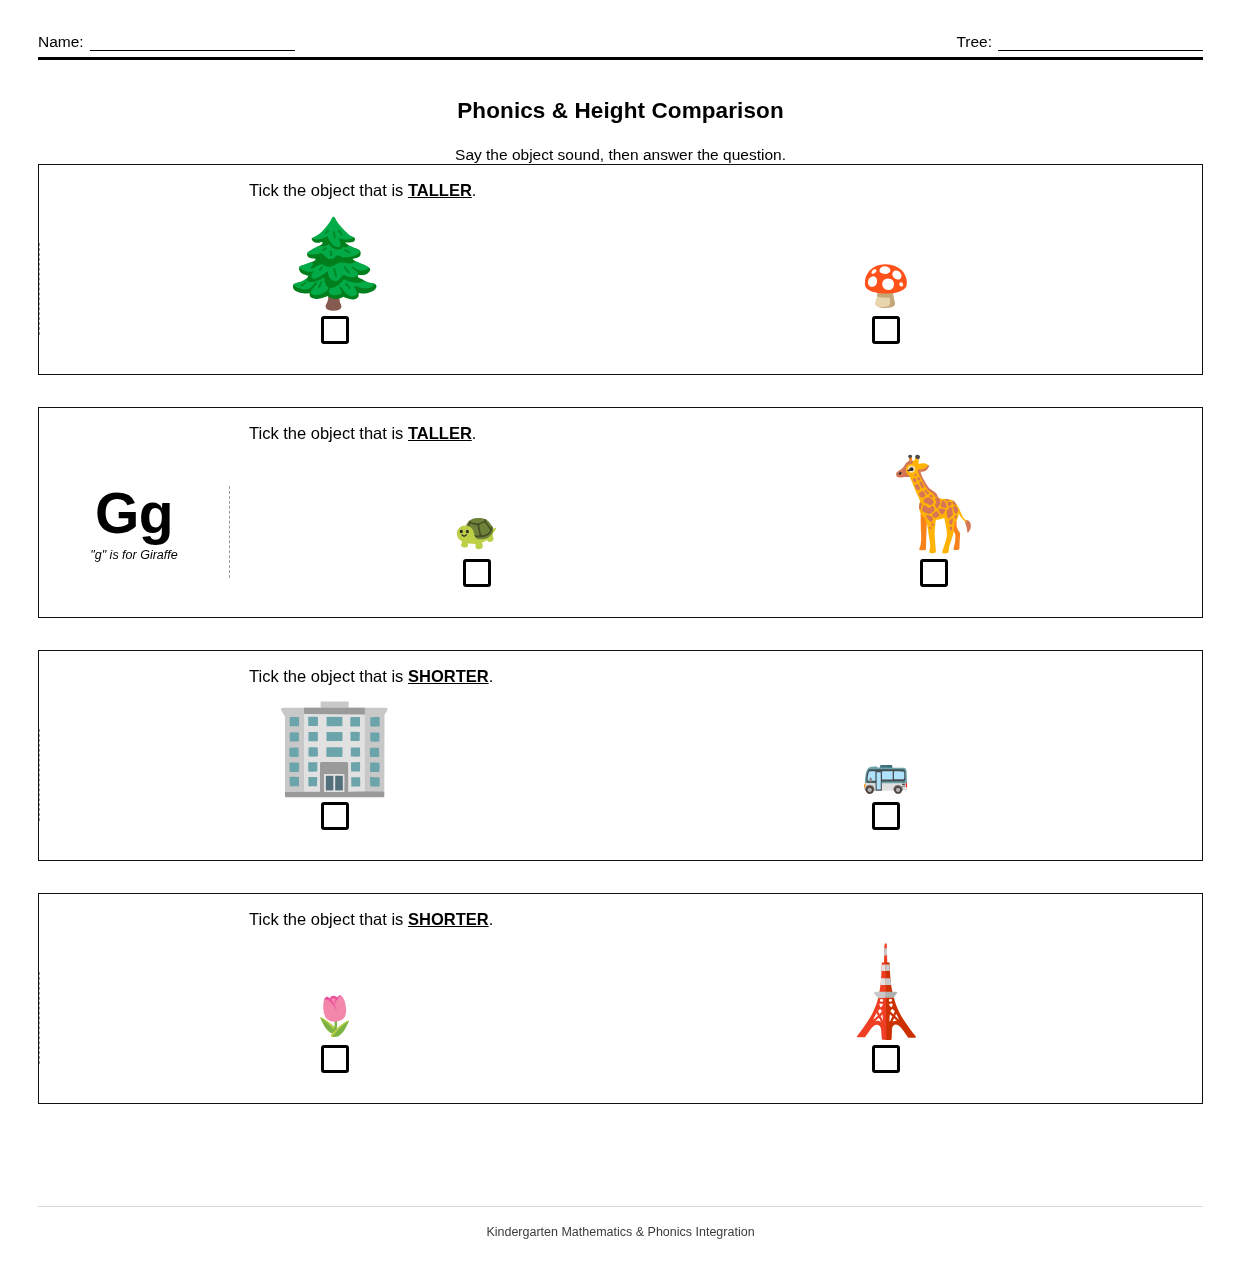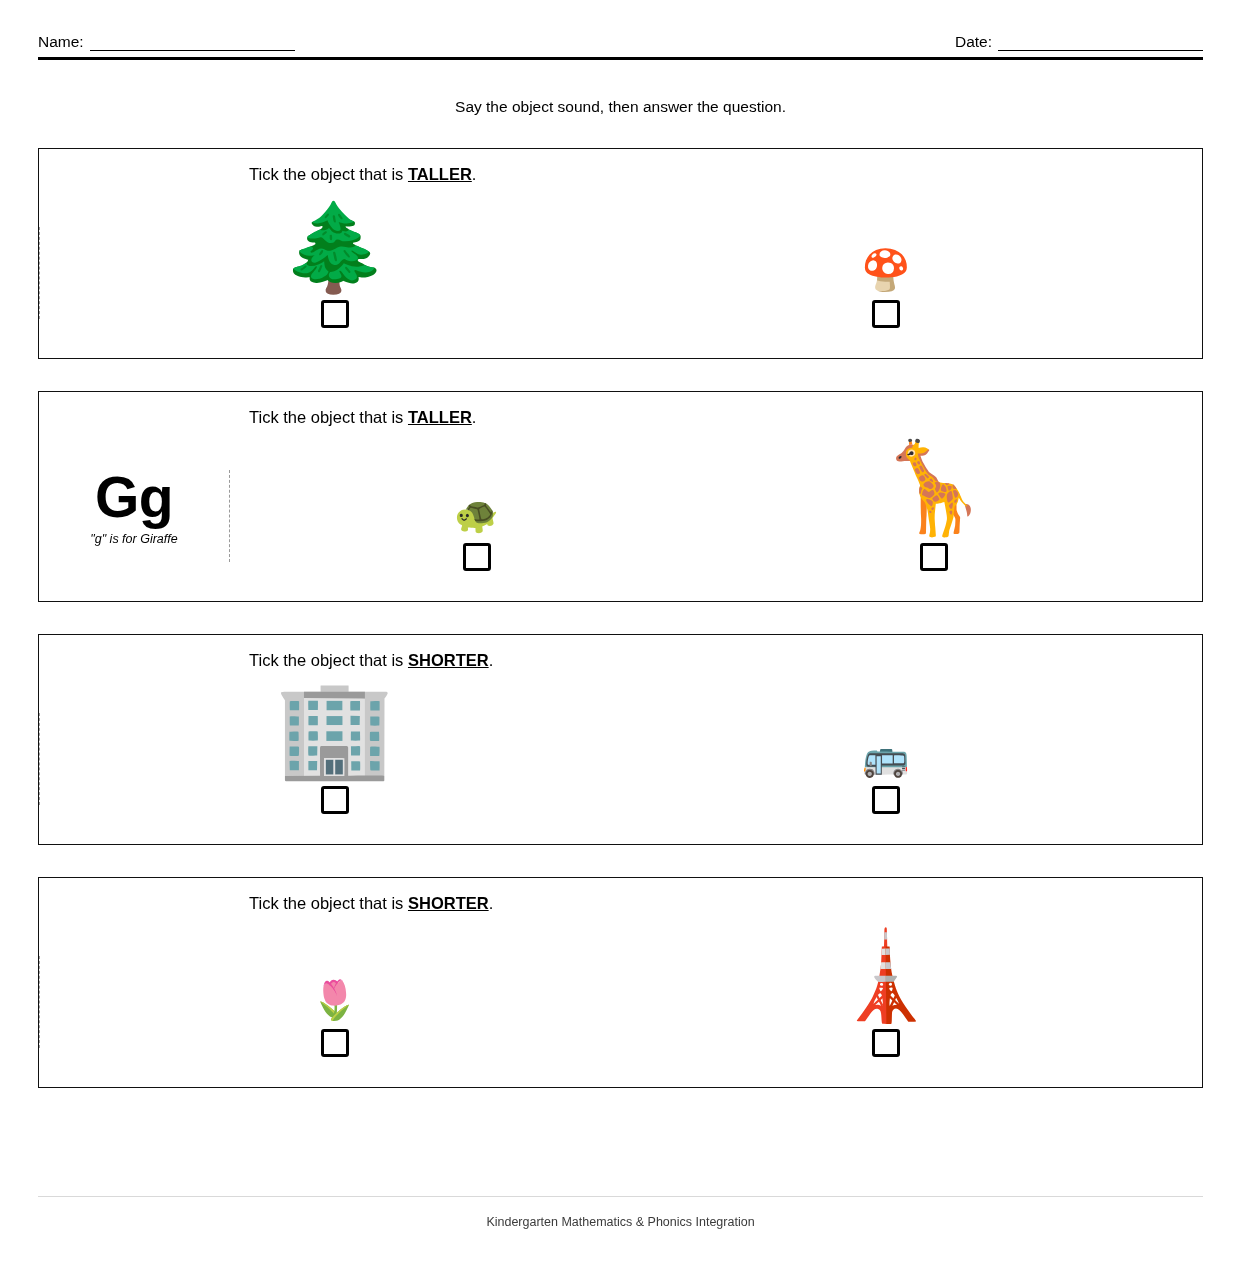--- a/index.html
+++ b/index.html
@@ -67,21 +67,20 @@
     margin: 0;
   }
   .worksheet-subtitle {
     font-size: 15.5px;
     font-weight: normal;
     margin: 22px 0 0 0;
   }
 
   
   .cards {
-    margin-top: 32px;
   }
   .card {
     border: 1.6px solid #111;
     box-sizing: border-box;
     height: 211px;
     margin-bottom: 32px;
     position: relative;
     background: #fff;
   }
   .card-instruction {
@@ -161,21 +160,21 @@
     border-radius: 3px;
     background: #fff;
     margin-top: 10px;
   }
 
   
   .footer {
     position: absolute;
     left: 38px;
     right: 38px;
-    bottom: 38px;
+    bottom: 28px;
     text-align: center;
   }
   .footer-rule {
     border: 0;
     border-top: 1px solid #d9d9d9;
     margin: 0 0 18px 0;
   }
   .footer-text {
     font-size: 12.5px;
     color: #3b3b3b;
@@ -185,27 +184,28 @@
 <body>
 
 <div class="page">
 
   <div class="namedate-row">
     <div class="field">
       <span class="field-label">Name:</span>
       <span class="field-rule"></span>
     </div>
     <div class="field">
-      <span class="field-label">Date:</span>
+      <span class="field-label">Tree:</span>
       <span class="field-rule"></span>
     </div>
   </div>
   <hr class="header-rule">
 
   <div class="title-block">
+    <h1 class="worksheet-title">Phonics &amp; Height Comparison</h1>
     <p class="worksheet-subtitle">Say the object sound, then answer the question.</p>
   </div>
 
   <div class="cards">
 
     <div class="card">
       <div class="card-instruction">
         <span>Tick the object that is </span><span class="kw">TALLER</span><span>.</span>
       </div>
       <div class="card-body">

